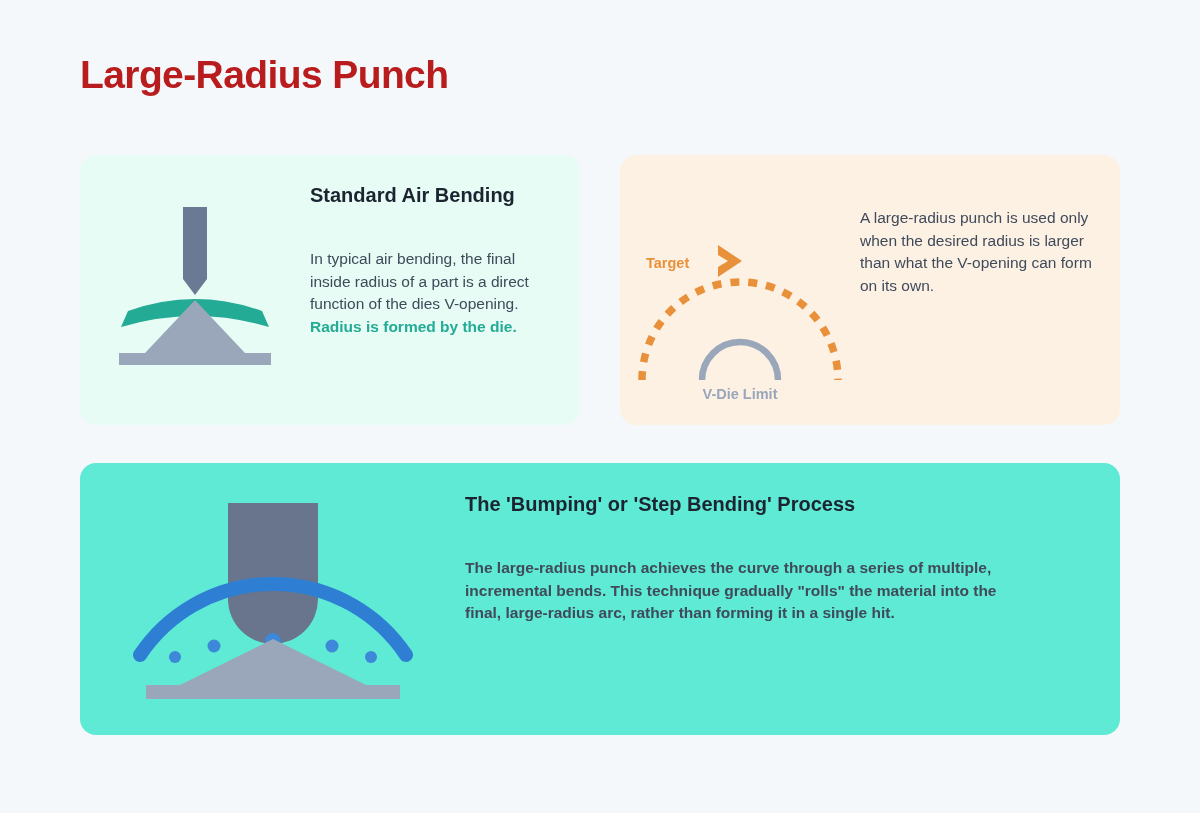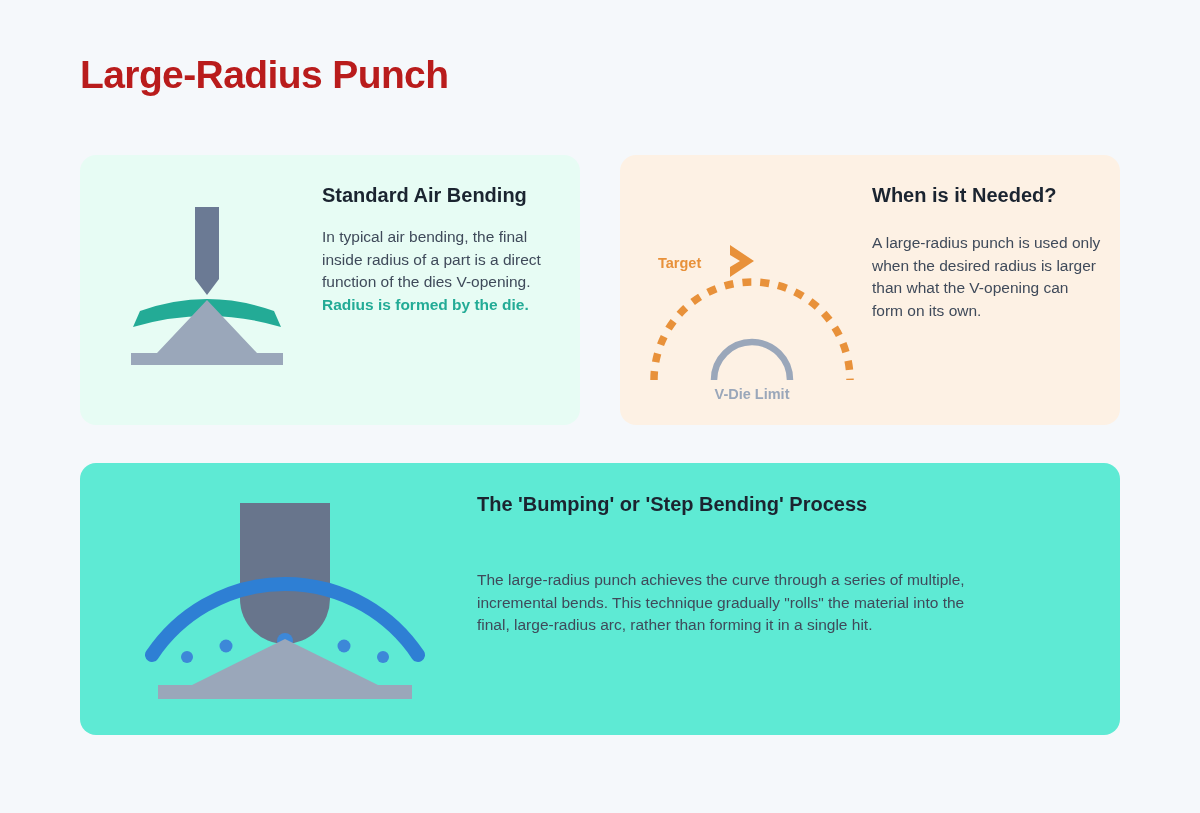--- a/index.html
+++ b/index.html
@@ -57,21 +57,20 @@
     width: 1040px;
     height: 272px;
     background: #5eead4;
   }
 
   .card-figure {
     flex: none;
     display: flex;
     align-items: flex-start;
     justify-content: center;
-    padding-left: 12px;
   }
   .card-body {
     flex: 1 1 auto;
     box-sizing: border-box;
   }
 
   .card-heading {
     font-size: 20px;
     font-weight: bold;
     color: #1b2430;
@@ -87,31 +86,31 @@
   .card-text .emphasis {
     font-weight: bold;
     color: #23ab96;
     display: inline;
   }
 
   
   #card-air-bending .card-figure { width: 230px; padding-top: 42px; }
   #card-air-bending .card-body   { padding: 28px 22px 0 0; }
   #card-air-bending .card-heading{ text-align: left; }
-  #card-air-bending .card-text   { margin-top: 18px; }
+  #card-air-bending .card-text   { margin-top: 40px; }
 
   
   #card-when-needed .card-figure { width: 240px; padding-top: 82px; }
   #card-when-needed .card-body   { padding: 28px 18px 0 0; }
   #card-when-needed .card-text   { margin-top: 24px; }
 
   
   #card-bumping .card-figure { width: 385px; padding-top: 26px; }
   #card-bumping .card-body   { padding: 29px 120px 0 0; }
-  #card-bumping .card-text   { margin-top: 52px; font-size: 15.5px; }
+  #card-bumping .card-text   { margin-top: 40px; font-size: 15.5px; font-weight: bold; }
 </style>
 </head>
 <body>
 
 <div id="page-title">Large-Radius Punch</div>
 
 <div class="card" id="card-air-bending">
 
   <div class="card-figure">
     <svg width="200" height="180" viewBox="0 0 200 180">
@@ -141,21 +140,20 @@
 
       <path d="M 12 143 A 98 98 0 0 1 208 143" fill="none" stroke="#e8913a" stroke-width="7.5" stroke-dasharray="9 9" stroke-linecap="butt"></path>
 
       <path d="M 72 143 A 38 38 0 0 1 148 143" fill="none" stroke="#9aa7ba" stroke-width="6.5" stroke-linecap="butt"></path>
 
       <text id="svg-vdie-label" x="110" y="162" text-anchor="middle" font-family="Liberation Sans, sans-serif" font-size="14.5" font-weight="bold" fill="#9aa7ba">V-Die Limit</text>
     </svg>
   </div>
 
   <div class="card-body">
-    <h2 class="card-heading">When is it Needed?</h2>
     <p class="card-text">A large-radius punch is used only when the desired radius is larger than what the V-opening can form on its own.</p>
   </div>
 </div>
 
 <div class="card" id="card-bumping">
 
   <div class="card-figure">
     <svg width="310" height="220" viewBox="0 0 310 220">
 
       <path d="M 110 14 L 200 14 L 200 110 A 45 45 0 0 1 110 110 Z" fill="#68758c"></path>

